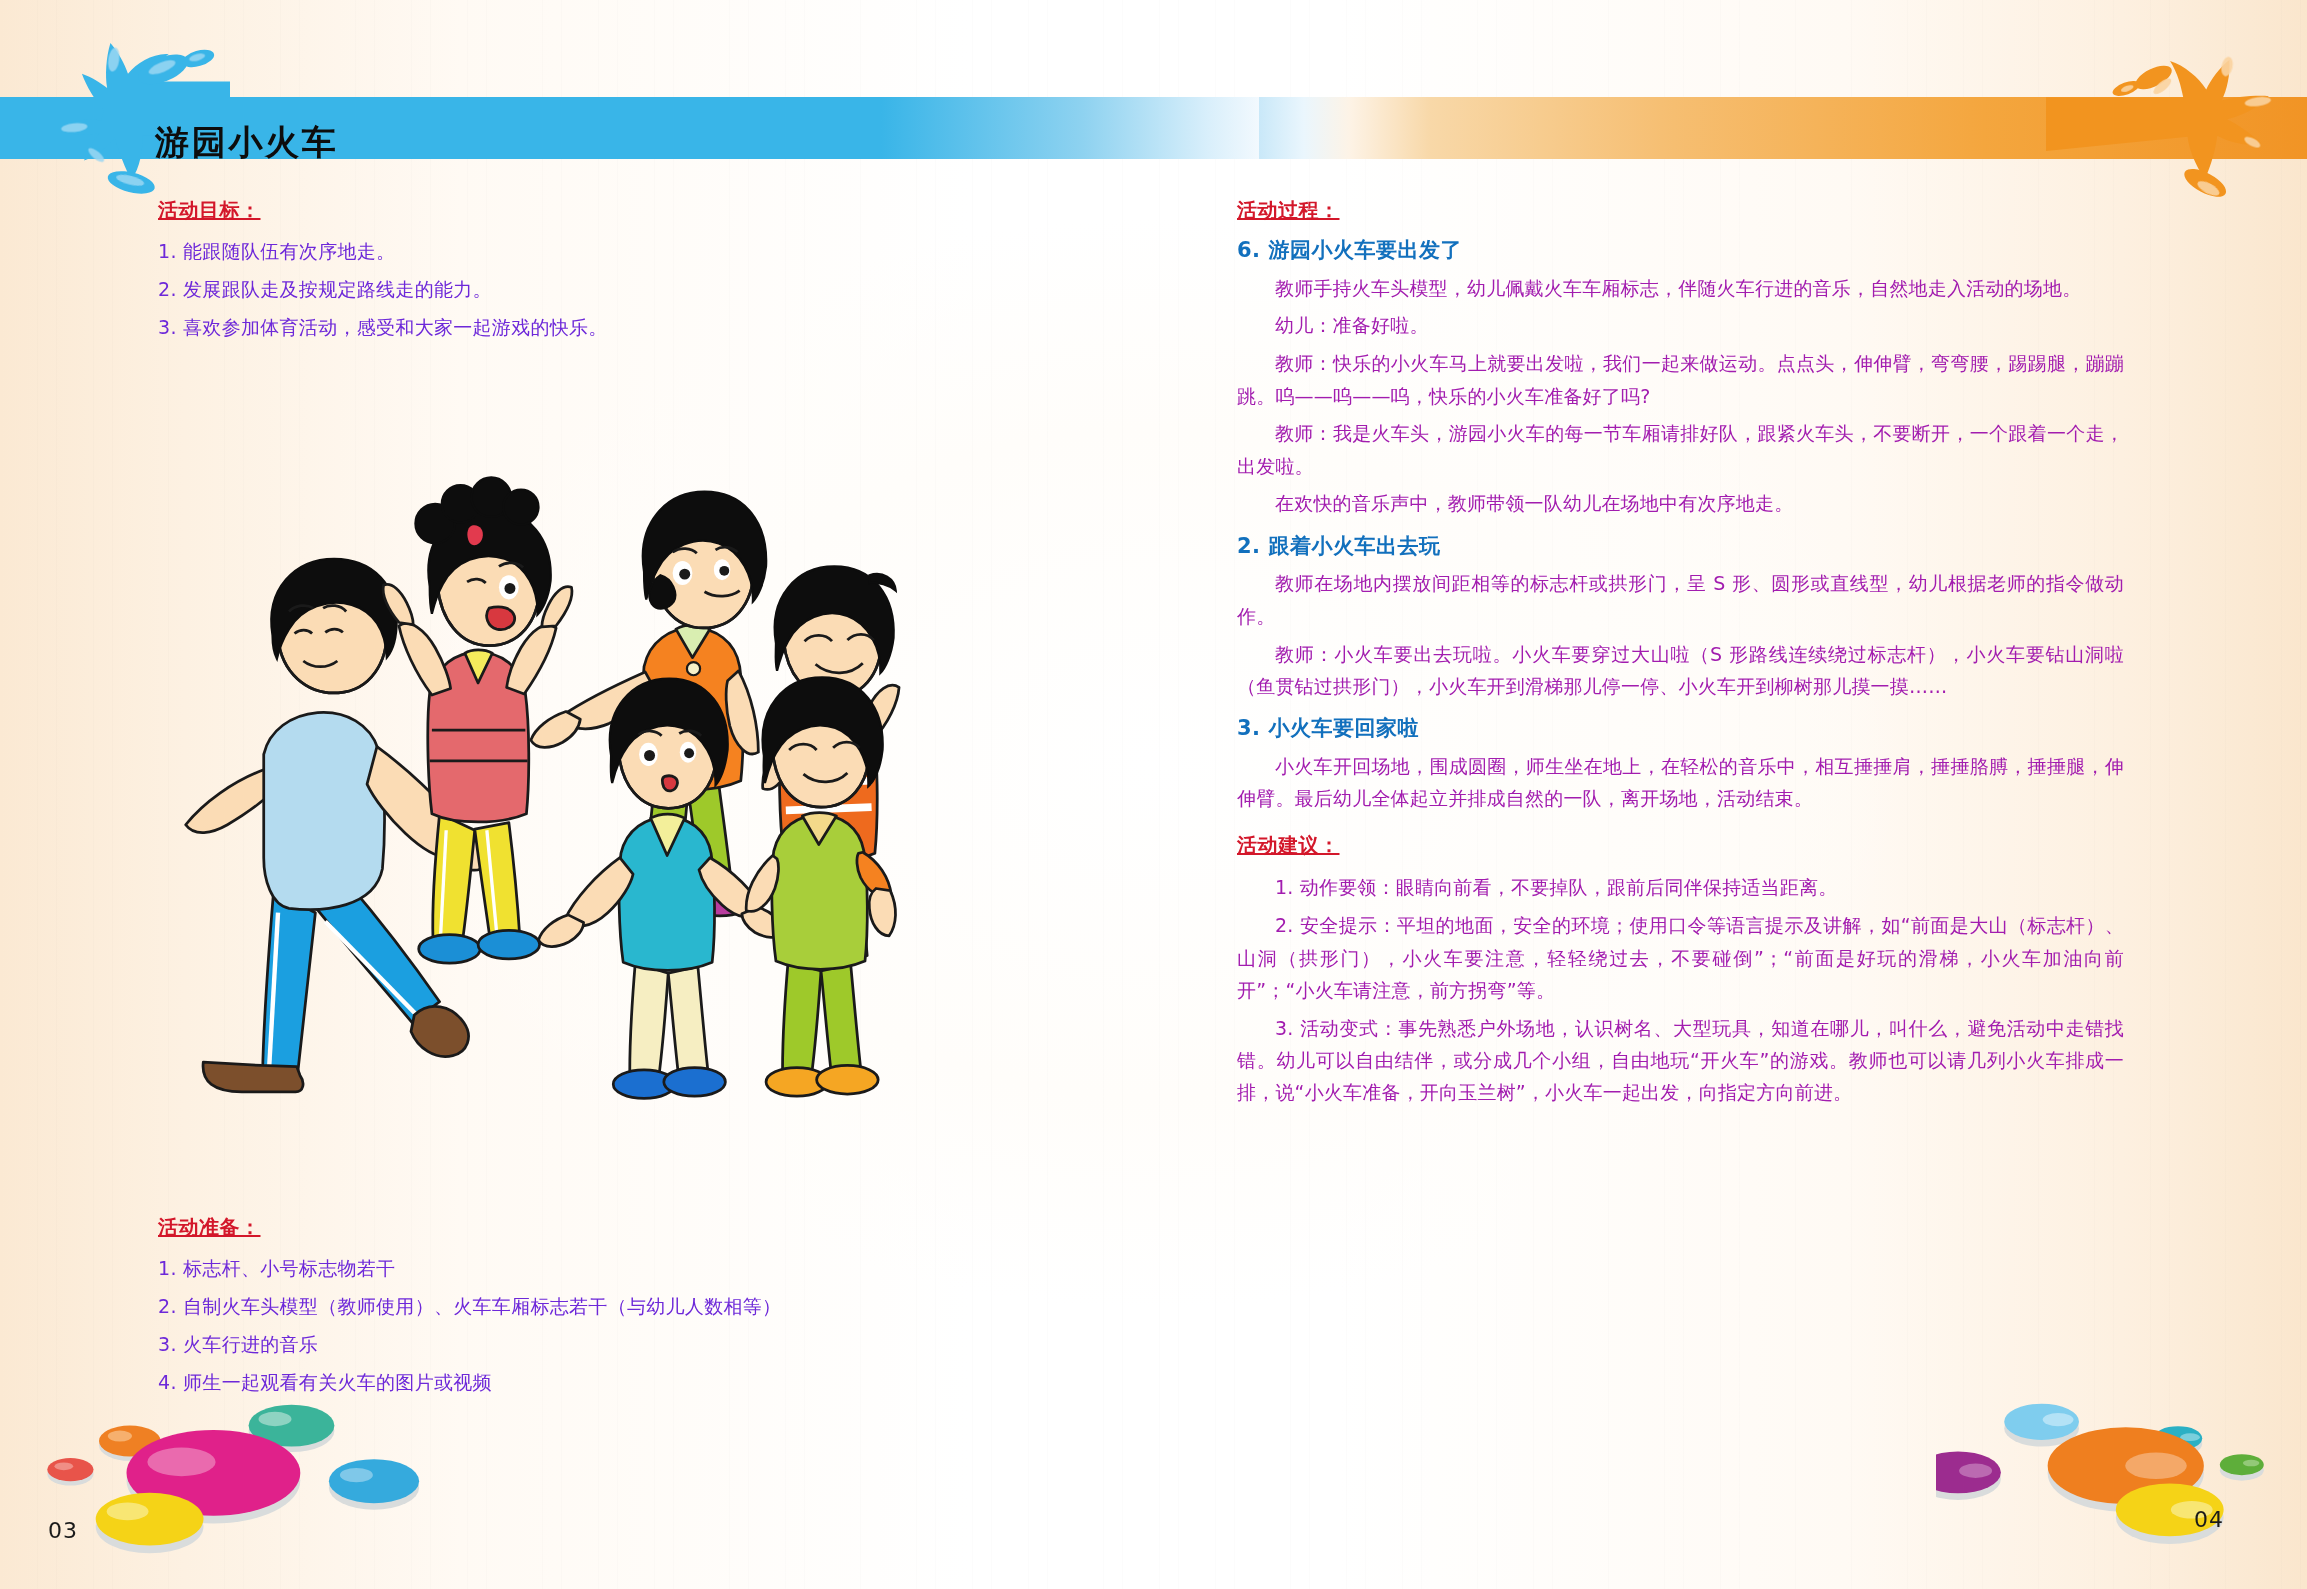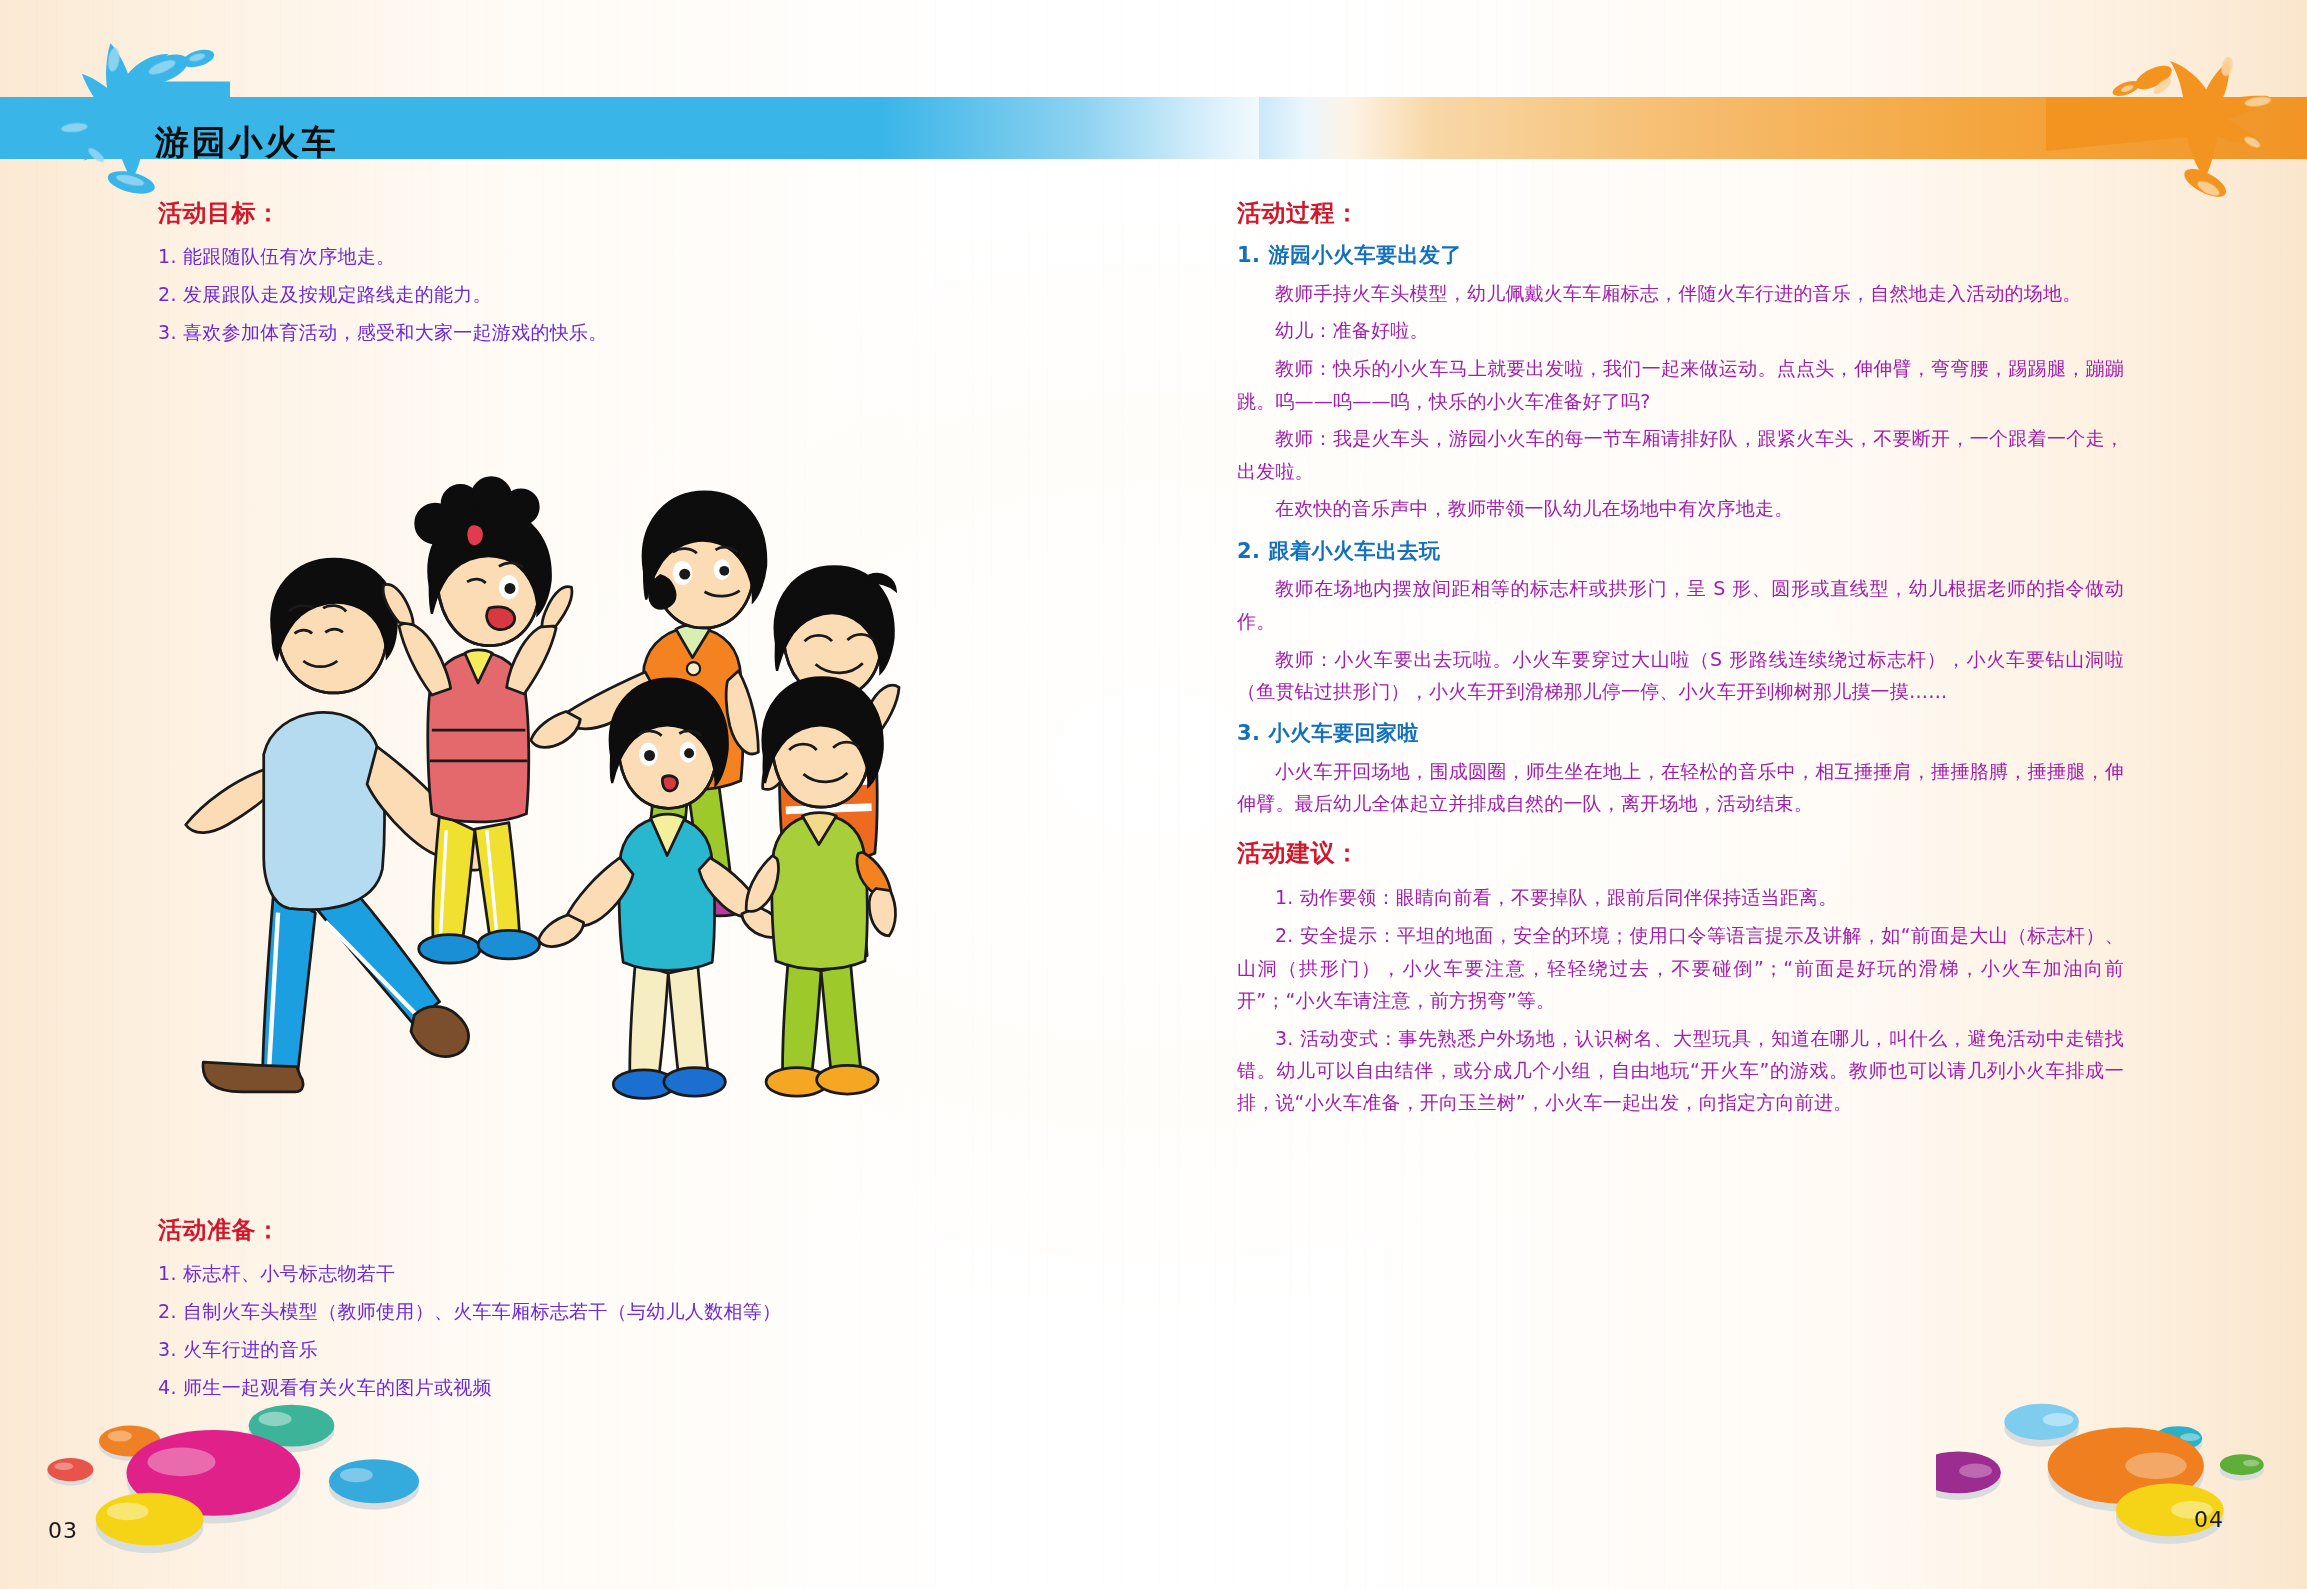--- a/index.html
+++ b/index.html
@@ -41,22 +41,23 @@
     font-family:"DejaVu Sans","Liberation Sans",sans-serif;
   }
   
   .splash-left{position:absolute;left:49px;top:33px;width:181px;height:165px;}
   .splash-right{position:absolute;left:2046px;top:29px;width:236px;height:176px;}
   
   .col{position:absolute;}
   .col-left{left:158px;top:197px;width:957px;}
   .col-right{left:1237px;top:197px;width:887px;}
   h2.sec{
-    font-size:24px;font-weight:bold;color:#d3172a;margin:0 0 12px 0;
+    font-size:20px;font-weight:bold;color:#d3172a;margin:0 0 12px 0;
     letter-spacing:0.5px;
+    text-decoration:underline;
   }
   h3.sub{
     font-size:21px;font-weight:bold;color:#1270bd;margin:12px 0 7.7px 0;
     letter-spacing:0.5px;
   }
   p.line{
     font-size:19px;line-height:1.66;color:#6d28d9;margin:0 0 6.6px 0;
     letter-spacing:0.3px;
   }
   p.body{
@@ -328,21 +329,21 @@
   <h2 class="sec">活动准备：</h2>
   <p class="line">1. 标志杆、小号标志物若干</p>
   <p class="line">2. 自制火车头模型（教师使用）、火车车厢标志若干（与幼儿人数相等）</p>
   <p class="line">3. 火车行进的音乐</p>
   <p class="line">4. 师生一起观看有关火车的图片或视频</p>
 </div>
 
 <div class="col col-right">
   <h2 class="sec">活动过程：</h2>
 
-  <h3 class="sub">1. 游园小火车要出发了</h3>
+  <h3 class="sub">6. 游园小火车要出发了</h3>
   <p class="body">教师手持火车头模型，幼儿佩戴火车车厢标志，伴随火车行进的音乐，自然地走入活动的场地。</p>
   <p class="body">幼儿：准备好啦。</p>
   <p class="body">教师：快乐的小火车马上就要出发啦，我们一起来做运动。点点头，伸伸臂，弯弯腰，踢踢腿，蹦蹦跳。呜——呜——呜，快乐的小火车准备好了吗?</p>
   <p class="body">教师：我是火车头，游园小火车的每一节车厢请排好队，跟紧火车头，不要断开，一个跟着一个走，出发啦。</p>
   <p class="body">在欢快的音乐声中，教师带领一队幼儿在场地中有次序地走。</p>
 
   <h3 class="sub">2. 跟着小火车出去玩</h3>
   <p class="body">教师在场地内摆放间距相等的标志杆或拱形门，呈 S 形、圆形或直线型，幼儿根据老师的指令做动作。</p>
   <p class="body">教师：小火车要出去玩啦。小火车要穿过大山啦（S 形路线连续绕过标志杆），小火车要钻山洞啦（鱼贯钻过拱形门），小火车开到滑梯那儿停一停、小火车开到柳树那儿摸一摸……</p>
 

